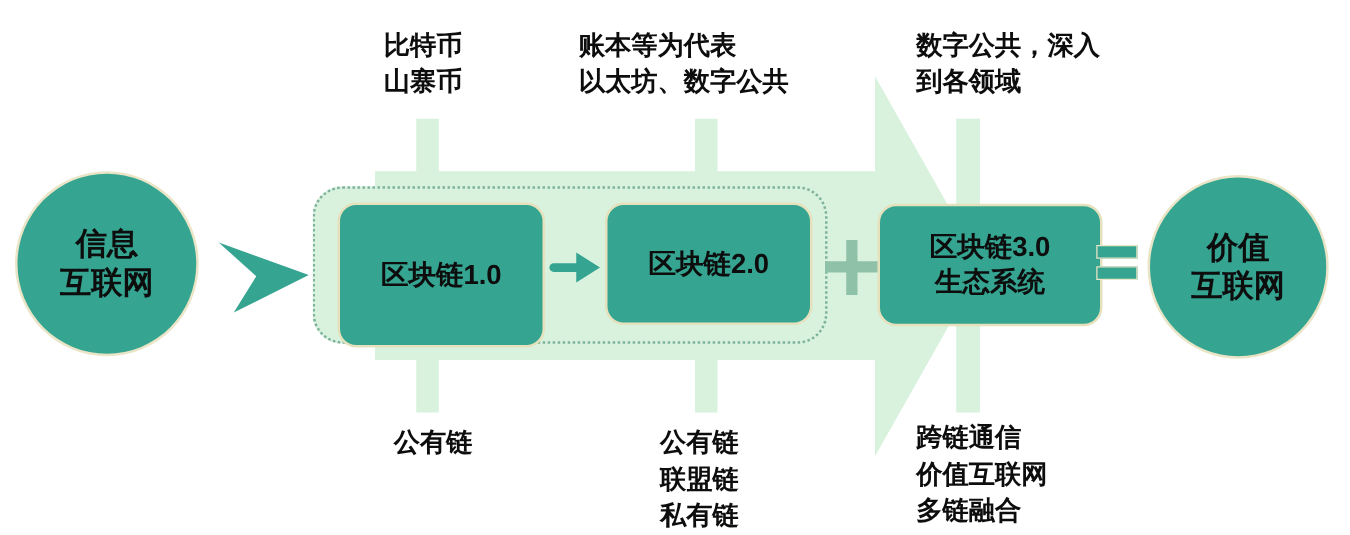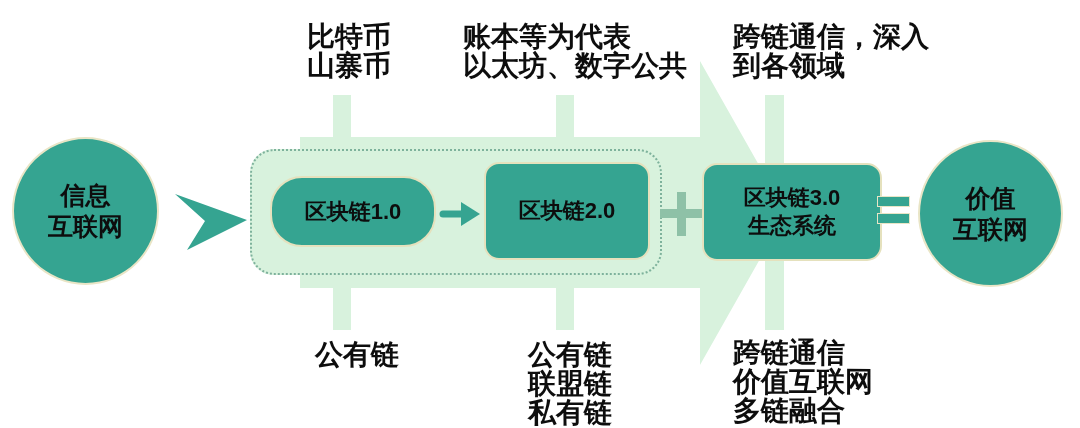--- a/index.html
+++ b/index.html
@@ -14,21 +14,21 @@
   .dotted-box{
     left:250px;top:149px;width:412px;height:126px;box-sizing:border-box;
     background:#d8f2dd;border:2px dotted #7eb29c;border-radius:24px;
   }
   
   .stage-box{
     box-sizing:border-box;background:#35a491;border:2px solid #e5e1bd;border-radius:15px;
     display:flex;flex-direction:column;align-items:center;justify-content:center;
     font-weight:700;font-size:22px;line-height:28px;text-align:center;color:#0d0d0d;
   }
-  #stage1{left:270px;top:176px;width:166px;height:71px;border-radius:32px;}
+  #stage1{left:270px;top:162px;width:166px;height:116px;}
   #stage2{left:484px;top:162px;width:166px;height:98px;}
   #stage3{left:702px;top:163px;width:180px;height:98px;}
   
   .node-circle{
     box-sizing:border-box;background:#35a491;border:2px solid #e9e5c6;border-radius:50%;
     display:flex;flex-direction:column;align-items:center;justify-content:center;
     font-weight:700;font-size:25px;line-height:31px;text-align:center;color:#0d0d0d;
   }
   #left-node{left:12px;top:137px;width:147px;height:148px;}
   #right-node{left:918px;top:140px;width:145px;height:147px;}
@@ -40,27 +40,27 @@
   .plus{left:660px;top:191px;width:44px;height:44px;}
   .plus::before{content:"";position:absolute;left:0;top:18px;width:44px;height:9px;background:#8ec1a7;}
   .plus::after{content:"";position:absolute;left:17px;top:1px;width:9px;height:44px;background:#8ec1a7;}
   
   .equals{left:877px;top:196px;width:33px;height:30px;}
   .equals .bar{position:absolute;left:0;width:33px;height:11px;box-sizing:border-box;
     background:#35a491;border:1px solid #e9e5c6;}
   .equals .bar.b1{top:0;}
   .equals .bar.b2{top:17px;}
   
-  .note{font-weight:700;font-size:28px;line-height:29px;white-space:nowrap;color:#0d0d0d;}
+  .note{font-weight:700;font-size:21px;line-height:29px;white-space:nowrap;color:#0d0d0d;}
   #top-note-1{left:307px;top:22px;}
   #top-note-2{left:463px;top:22px;}
   #top-note-3{left:733px;top:22px;}
   #bottom-note-1{left:315px;top:340px;}
   #bottom-note-2{left:528px;top:340px;}
-  #bottom-note-3{left:733px;top:338px;}
+  #bottom-note-3{left:733px;top:338px;font-family:Liberation Mono, monospace;}
 </style>
 </head>
 <body>
 
 <div class="canvas">
 
   <svg id="bg-graphic" class="abs" viewBox="0 0 1080 428" xmlns="http://www.w3.org/2000/svg">
     <rect x="333" y="95" width="18" height="58" fill="#d8f2dd"></rect>
     <rect x="556" y="95" width="18" height="58" fill="#d8f2dd"></rect>
     <rect x="765" y="95" width="19" height="120" fill="#d8f2dd"></rect>
@@ -113,21 +113,21 @@
 
   <div id="top-note-1" class="abs note">
     <div>比特币</div>
     <div>山寨币</div>
   </div>
   <div id="top-note-2" class="abs note">
     <div>账本等为代表</div>
     <div>以太坊、数字公共</div>
   </div>
   <div id="top-note-3" class="abs note">
-    <div>跨链通信，深入</div>
+    <div>数字公共，深入</div>
     <div>到各领域</div>
   </div>
 
   <div id="bottom-note-1" class="abs note">
     <div>公有链</div>
   </div>
   <div id="bottom-note-2" class="abs note">
     <div>公有链</div>
     <div>联盟链</div>
     <div>私有链</div>

